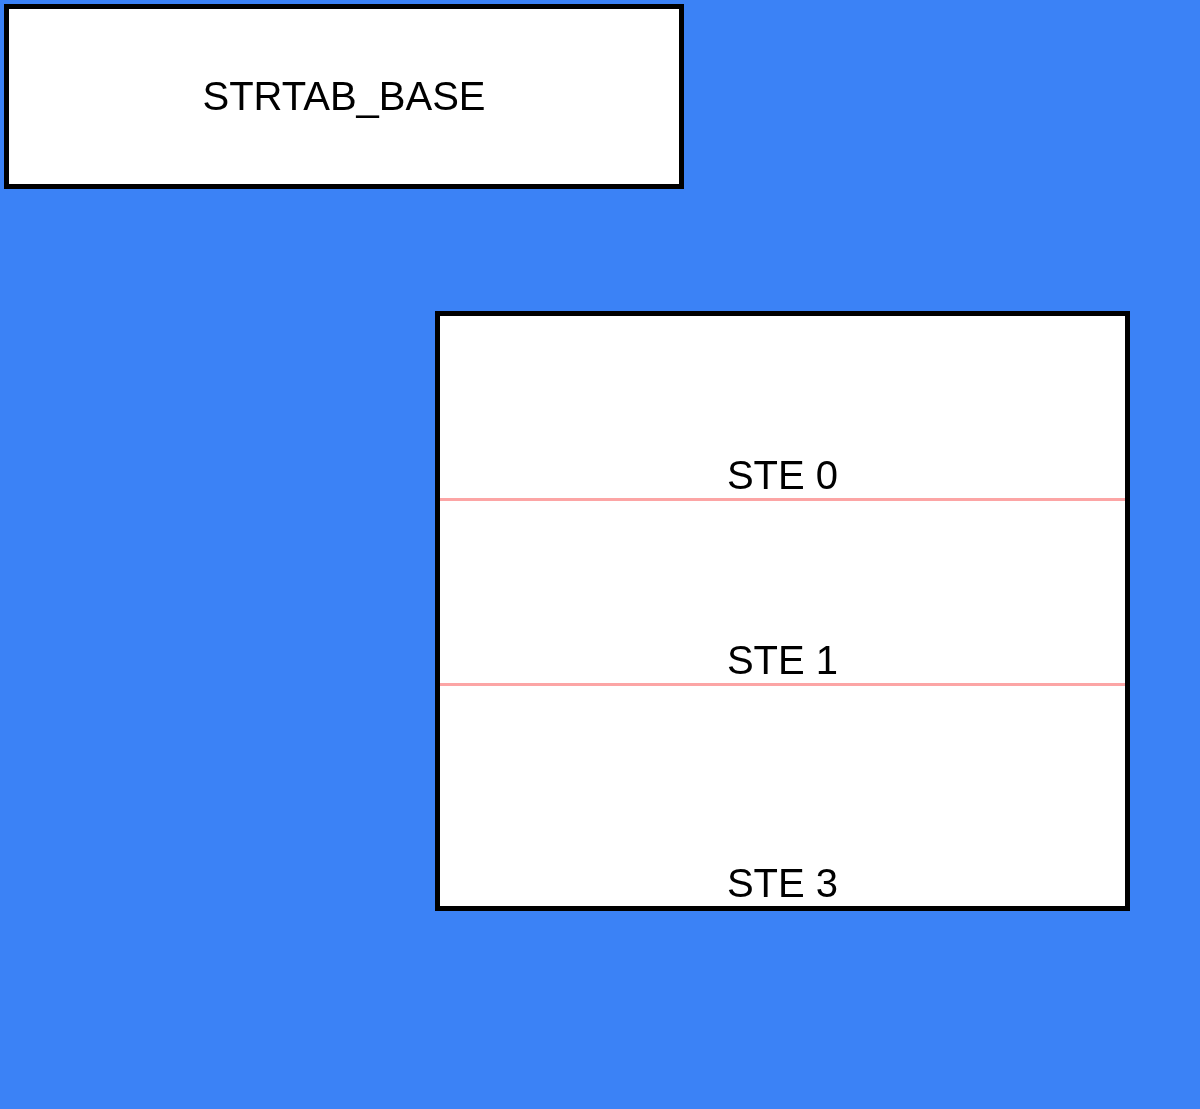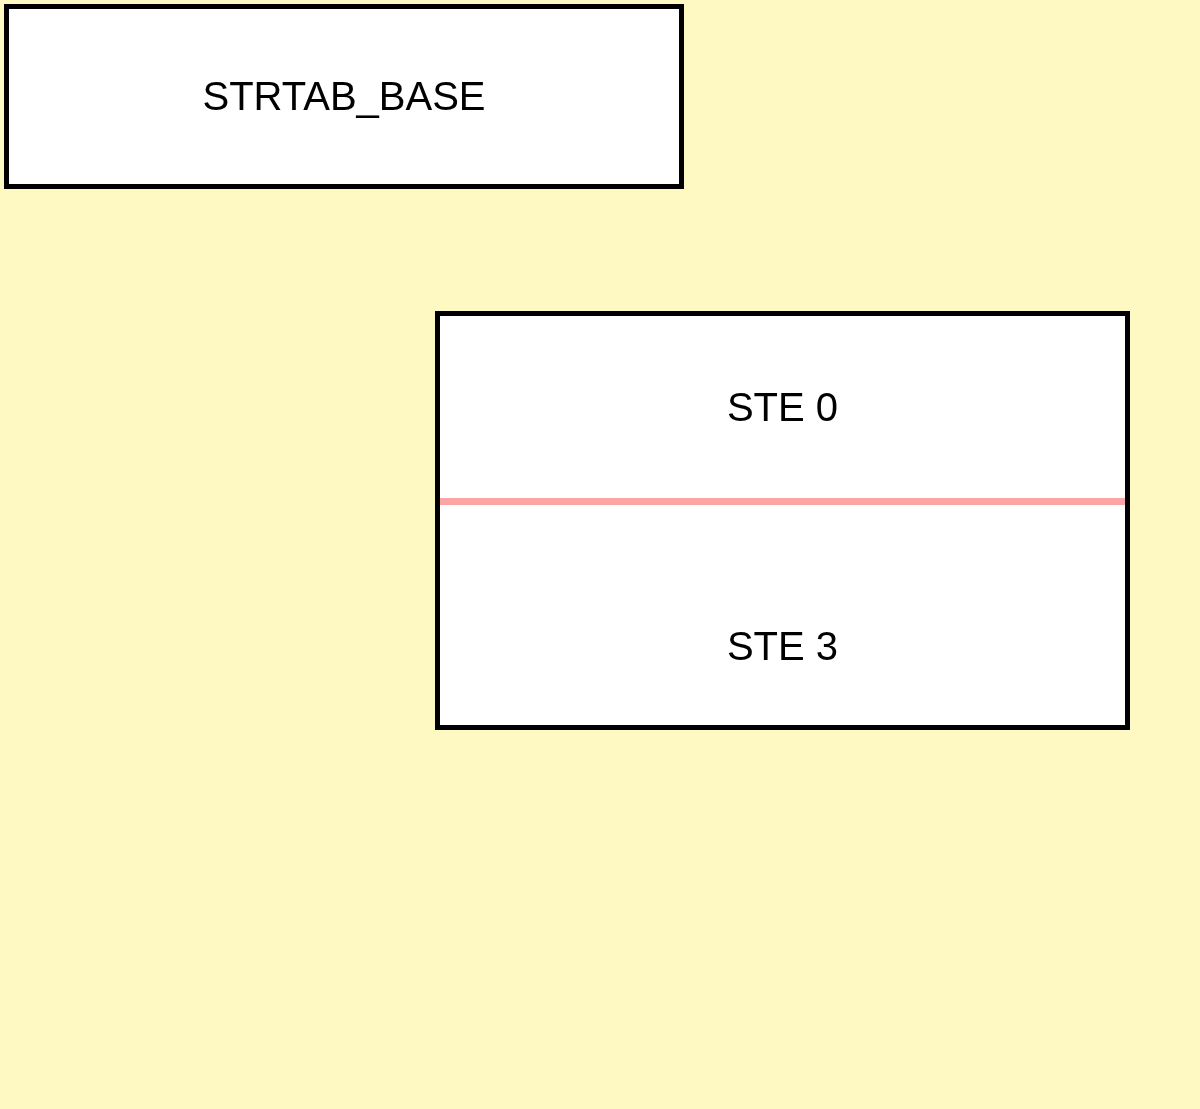--- a/index.html
+++ b/index.html
@@ -7,21 +7,21 @@
     padding: 0;
     background: #000;
     width: 1200px;
     height: 1109px;
     font-family: Arial, Helvetica, sans-serif;
   }
   .canvas {
     position: relative;
     width: 1200px;
     height: 1109px;
-    background: #fef9c3;
+    background: #3b82f6;
   }
   .box {
     position: absolute;
     background: #fff;
     border: 5px solid #000;
     box-sizing: border-box;
     display: flex;
     align-items: center;
     justify-content: center;
     font-size: 40px;
@@ -40,46 +40,49 @@
     position: absolute;
     left: 435px;
     top: 311px;
     width: 695px;
     background: #fff;
     border: 5px solid #000;
     box-sizing: border-box;
   }
   .ste-row {
     height: 182px;
-    border-bottom: 7px solid #fca5a5;
+    border-bottom: 3px solid #fca5a5;
     display: flex;
-    align-items: center;
+    align-items: flex-end;
     justify-content: center;
     font-size: 40px;
     color: #000;
   }
   .ste-row:last-child {
     border-bottom: none;
     height: 220px;
-    align-items: center;
+    align-items: flex-end;
     padding-top: 62px;
     box-sizing: border-box;
   }
 </style>
 </head>
 <body>
 
 <div class="canvas">
 
   <div class="box strtab">
     <span>STRTAB_BASE</span>
   </div>
 
   <div class="ste-table">
     <div class="ste-row">
       <span>STE 0</span>
     </div>
     <div class="ste-row">
+      <span>STE 1</span>
+    </div>
+    <div class="ste-row">
       <span>STE 3</span>
     </div>
   </div>
 
 </div>
 
 </body></html>

